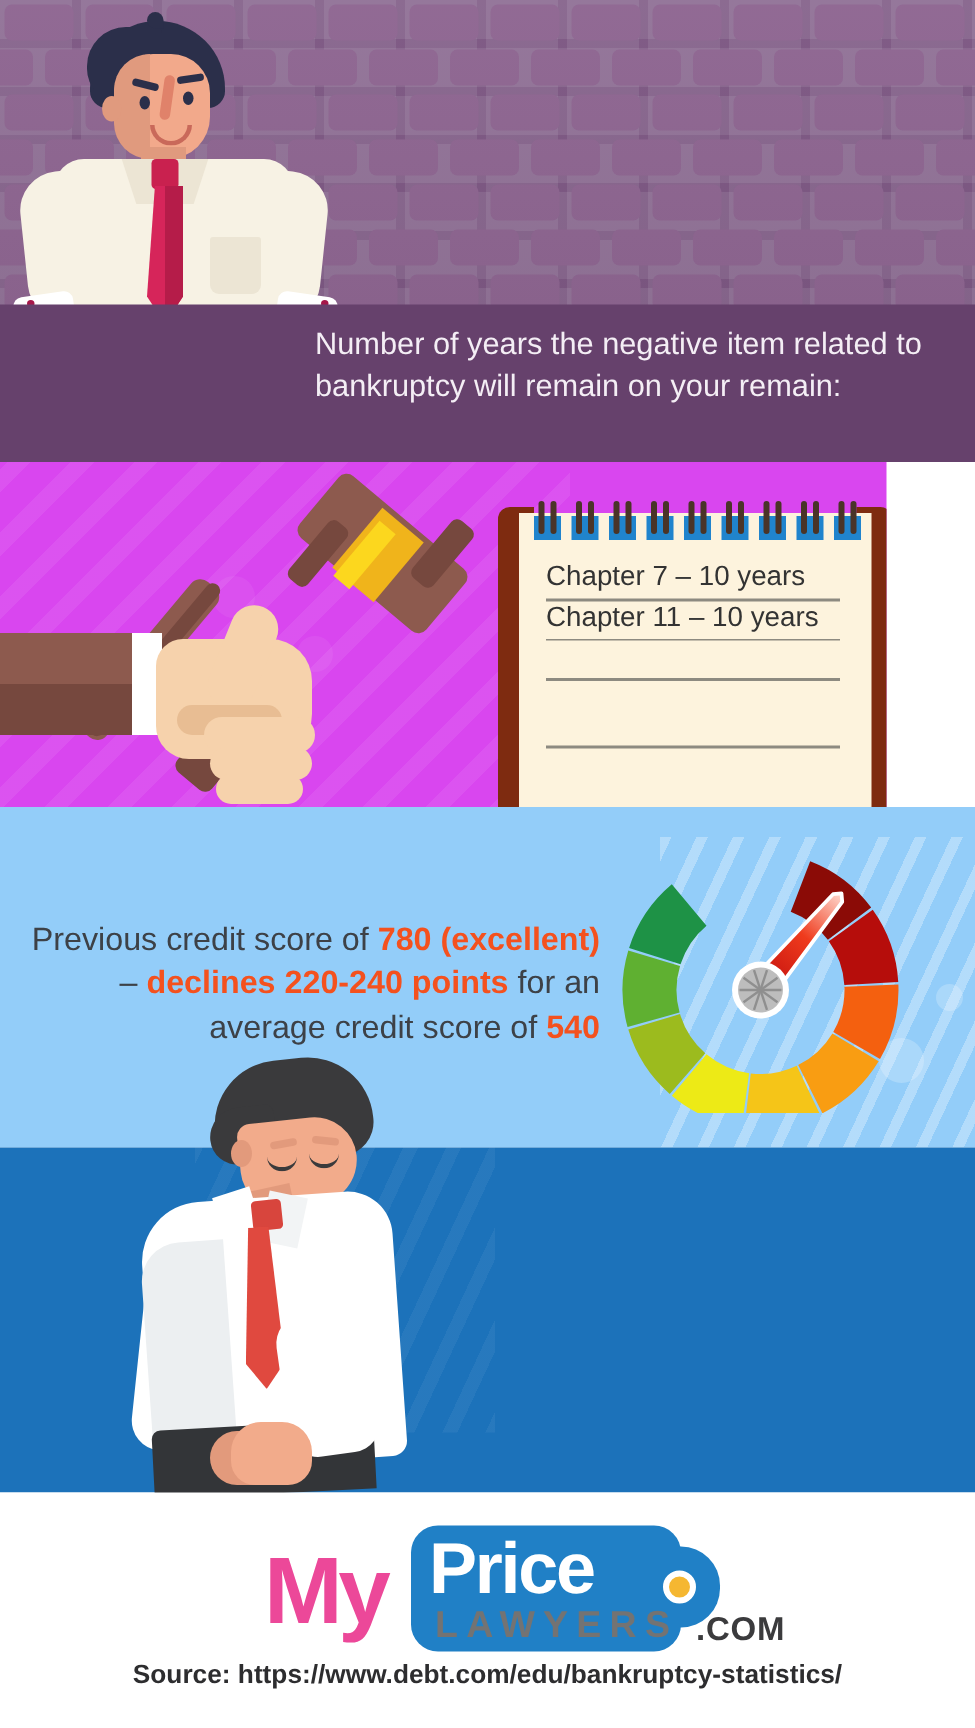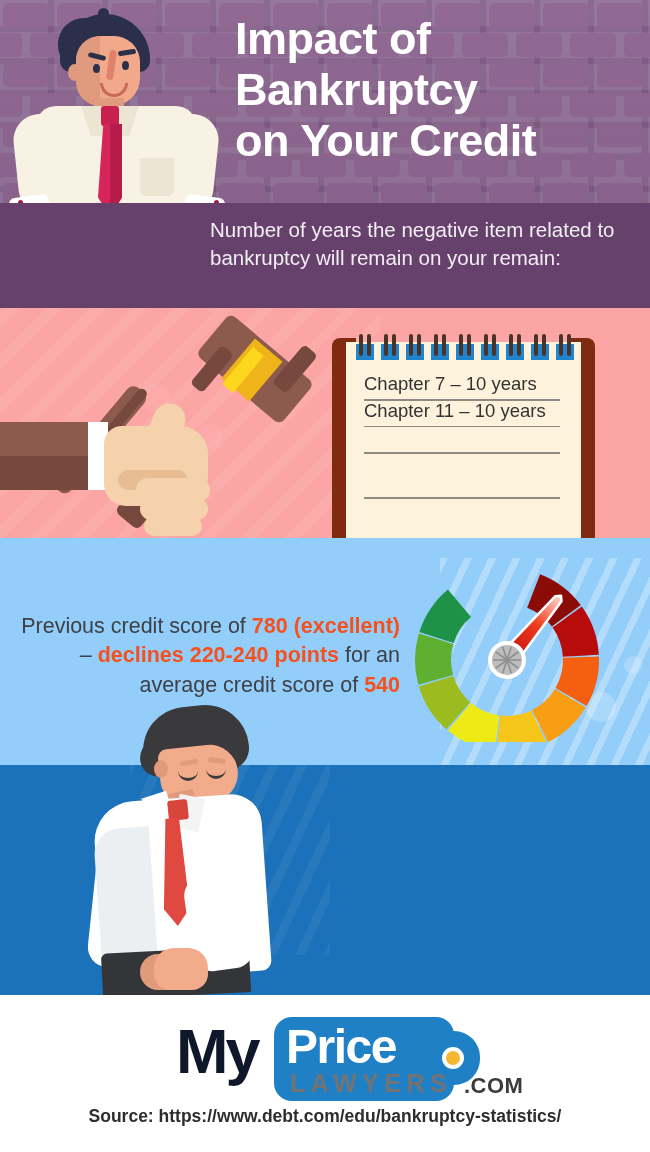--- a/index.html
+++ b/index.html
@@ -75,22 +75,22 @@
   .m1-armL{position:absolute;left:24px;top:206px;width:34px;height:62px;background:#f2a98b;border-radius:14px;transform:rotate(12deg);}
   .m1-armR{position:absolute;left:174px;top:206px;width:34px;height:62px;background:#f2a98b;border-radius:14px;transform:rotate(-12deg);}
   .m1-pants{position:absolute;left:56px;top:262px;width:118px;height:46px;background:#3a4372;}
   .m1-pants-line{position:absolute;left:113px;top:266px;width:3px;height:42px;background:#333c66;}
   .m1-pocketout-l{position:absolute;left:58px;top:234px;width:34px;height:40px;background:#f7f2e4;border-radius:6px 6px 16px 16px;}
   .m1-pocketout-r{position:absolute;left:140px;top:234px;width:34px;height:40px;background:#f7f2e4;border-radius:6px 6px 16px 16px;}
   .m1-dot{position:absolute;width:5px;height:5px;background:#4e3555;border-radius:50%;}
 
   
   .sec-gavel{
-    position:absolute;left:0;top:308px;width:650px;height:230px;
-    background:#fca5a5;overflow:hidden;
+    position:absolute;left:0;top:308px;width:591px;height:230px;
+    background:#d946ef;overflow:hidden;
   }
   .stripes{
     position:absolute;left:-40px;top:-40px;width:420px;height:320px;
     background:repeating-linear-gradient(135deg,
       rgba(255,255,255,.07) 0px,rgba(255,255,255,.07) 11px,
       rgba(255,255,255,0) 11px,rgba(255,255,255,0) 30px);
   }
   .stripe-blob{position:absolute;border-radius:50%;background:rgba(255,255,255,.06);}
 
   
@@ -184,22 +184,22 @@
   .m2-hand{position:absolute;left:70px;top:250px;width:54px;height:42px;background:#f2ab8b;border-radius:20px 20px 16px 16px;}
   .m2-hand2{position:absolute;left:56px;top:256px;width:46px;height:36px;background:#e29a7c;border-radius:18px;}
   .m2-pants{position:absolute;left:18px;top:252px;width:148px;height:46px;background:#333538;border-radius:6px 6px 0 0;transform:rotate(-3deg);}
 
   
   .sec-footer{
     position:absolute;left:0;top:995px;width:650px;height:157px;background:#ffffff;
   }
   .logo{position:absolute;left:176px;top:18px;width:310px;height:88px;}
   .logo-my{
-    position:absolute;left:0px;top:2px;
-    font-size:63px;font-weight:bold;color:#0f172a;letter-spacing:-3px;
+    position:absolute;left:0px;top:12px;
+    font-size:63px;font-weight:bold;color:#ec4899;letter-spacing:-3px;
     font-family:"Liberation Sans",sans-serif;
   }
   .logo-tag{
     position:absolute;left:98px;top:4px;width:180px;height:84px;
     background:#2080c6;border-radius:18px;
   }
   .logo-tag-nub{
     position:absolute;left:250px;top:18px;width:54px;height:54px;
     background:#2080c6;border-radius:0 26px 26px 0;
   }
@@ -407,25 +407,20 @@
       <div class="m1-btn" style="left:16px;top:194px;"></div>
       <div class="m1-btn" style="left:212px;top:194px;"></div>
       <div class="m1-dot" style="left:18px;top:282px;"></div>
       <div class="m1-dot" style="left:34px;top:272px;"></div>
       <div class="m1-dot" style="left:48px;top:286px;"></div>
       <div class="m1-dot" style="left:172px;top:274px;"></div>
       <div class="m1-dot" style="left:190px;top:284px;"></div>
       <div class="m1-dot" style="left:204px;top:268px;"></div>
     </div>
 
-    <div class="title">
-      <div>Impact of</div>
-      <div>Bankruptcy</div>
-      <div>on Your Credit</div>
-    </div>
 
     <div class="subbar"></div>
     <div class="subbar-text">Number of years the negative item related to bankruptcy will remain on your remain:</div>
   </div>
 
   <div class="sec-gavel">
     <div class="stripes"></div>
     <div class="stripe-blob" style="left:44px;top:128px;width:36px;height:36px;"></div>
     <div class="stripe-blob" style="left:142px;top:76px;width:28px;height:28px;"></div>
     <div class="stripe-blob" style="left:198px;top:116px;width:24px;height:24px;"></div>

